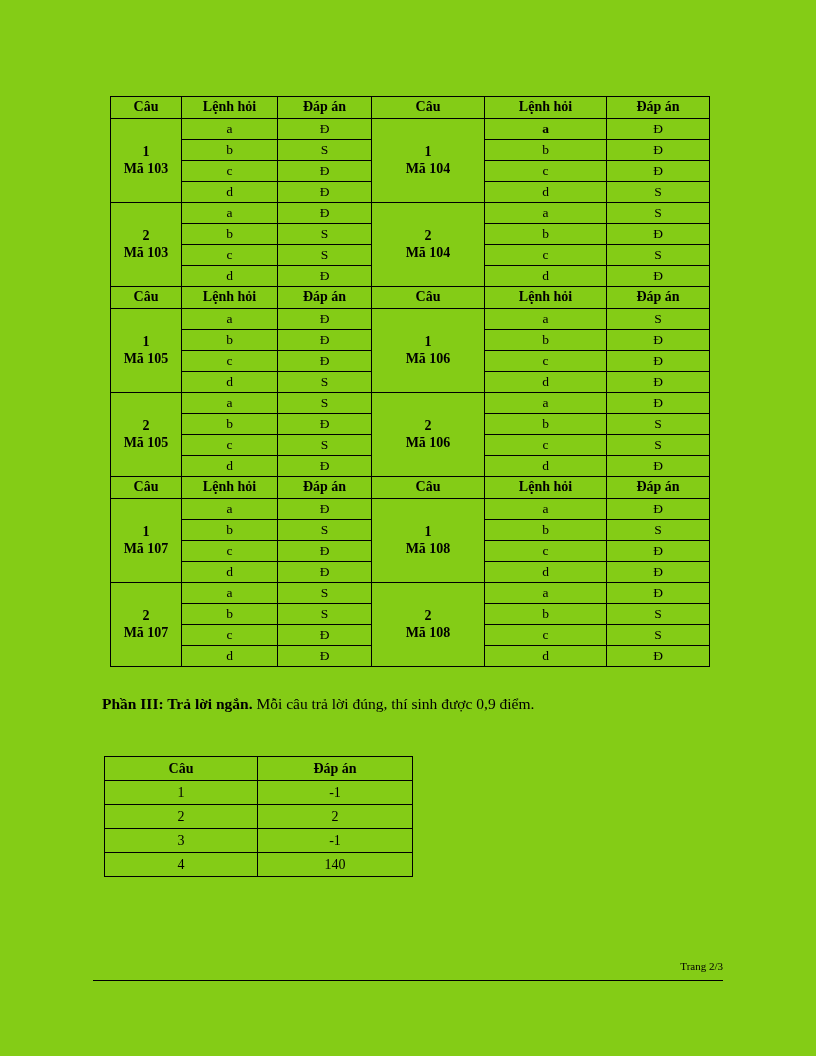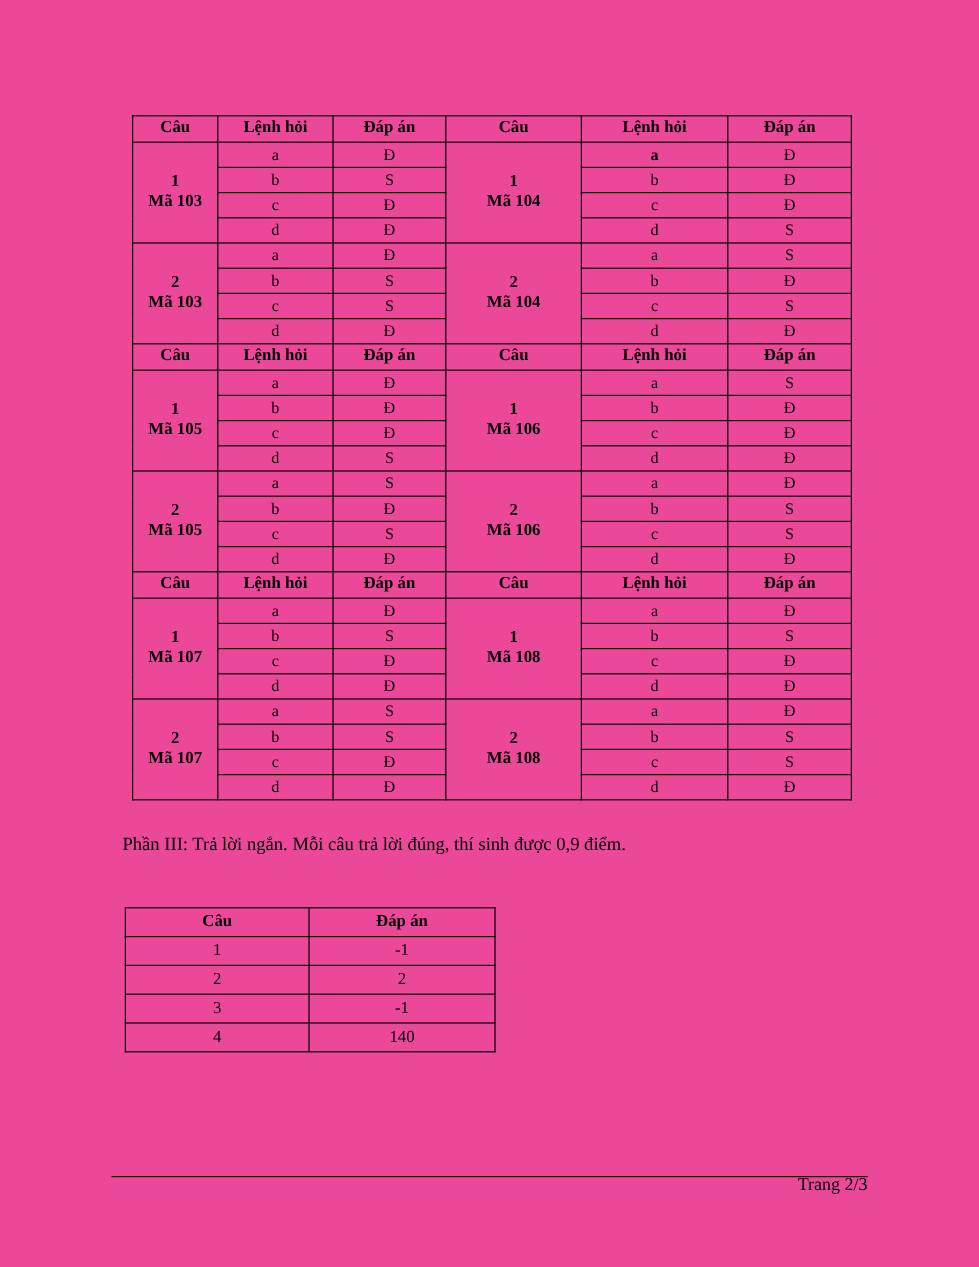--- a/index.html
+++ b/index.html
@@ -1,21 +1,21 @@
 <!DOCTYPE html>
 <html><head>
 <meta charset="utf-8">
 <style>
   * { margin: 0; padding: 0; box-sizing: border-box; }
   html, body { background: #ffffff; }
   .doc {
     position: relative;
     width: 816px;
     height: 1056px;
-    background: #ec4899;
+    background: #84cc16;
     color: #000000;
     font-family: "Liberation Serif", "DejaVu Serif", serif;
     overflow: hidden;
   }
 
   
   .main-table {
     position: absolute;
     left: 110px;
     top: 96px;
@@ -46,21 +46,21 @@
 
   
   .section3 {
     position: absolute;
     left: 102px;
     top: 695px;
     width: 620px;
     font-size: 15.5px;
     line-height: 1.2;
   }
-  .section3 .bold { font-weight: normal; }
+  .section3 .bold { font-weight: bold; }
 
   
   .small-table {
     position: absolute;
     left: 104px;
     top: 756px;
     width: 308px;
     border-collapse: collapse;
     table-layout: fixed;
   }
@@ -77,23 +77,23 @@
   
   .footer-line {
     position: absolute;
     left: 93px;
     top: 980px;
     width: 630px;
     border-top: 1.5px solid #000;
   }
   .footer-text {
     position: absolute;
-    top: 980px;
+    top: 960px;
     right: 93px;
-    font-size: 15px;
+    font-size: 11px;
   }
 </style>
 </head>
 <body>
 
 <div class="doc">
 
   <table class="main-table">
     <colgroup>
       <col style="width:71px">

